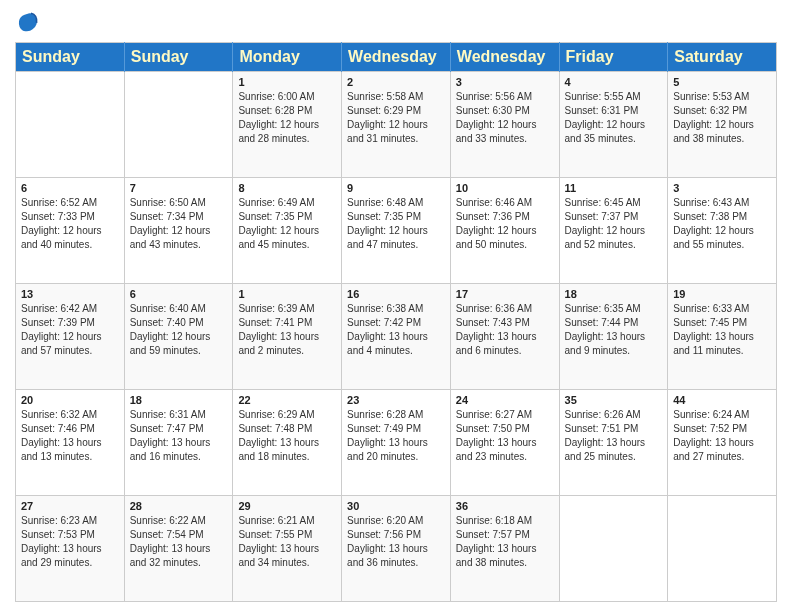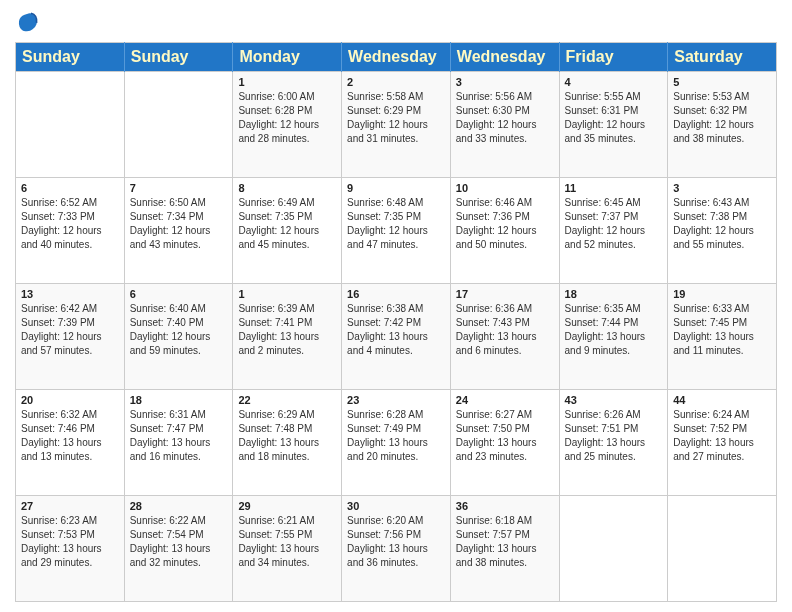--- a/index.html
+++ b/index.html
@@ -227,21 +227,21 @@
           </td>
           <td>
             <span class="day-num">23</span>
             <div class="day-detail">Sunrise: 6:28 AM<br>Sunset: 7:49 PM<br>Daylight: 13 hours and 20 minutes.</div>
           </td>
           <td>
             <span class="day-num">24</span>
             <div class="day-detail">Sunrise: 6:27 AM<br>Sunset: 7:50 PM<br>Daylight: 13 hours and 23 minutes.</div>
           </td>
           <td>
-            <span class="day-num">43</span>
+            <span class="day-num">35</span>
             <div class="day-detail">Sunrise: 6:26 AM<br>Sunset: 7:51 PM<br>Daylight: 13 hours and 25 minutes.</div>
           </td>
           <td>
             <span class="day-num">44</span>
             <div class="day-detail">Sunrise: 6:24 AM<br>Sunset: 7:52 PM<br>Daylight: 13 hours and 27 minutes.</div>
           </td>
         </tr>
         <tr>
           <td>
             <span class="day-num">27</span>

